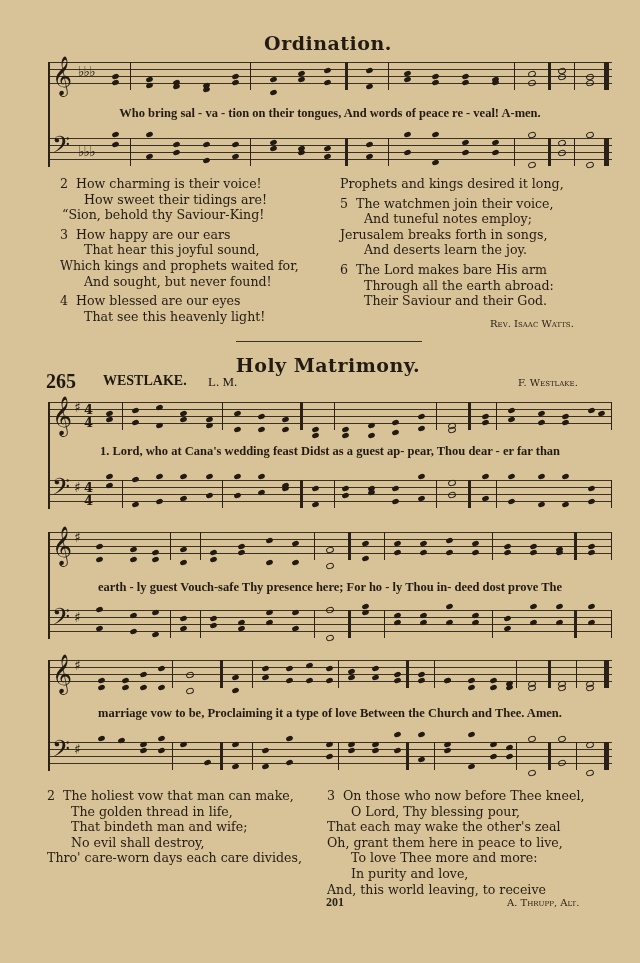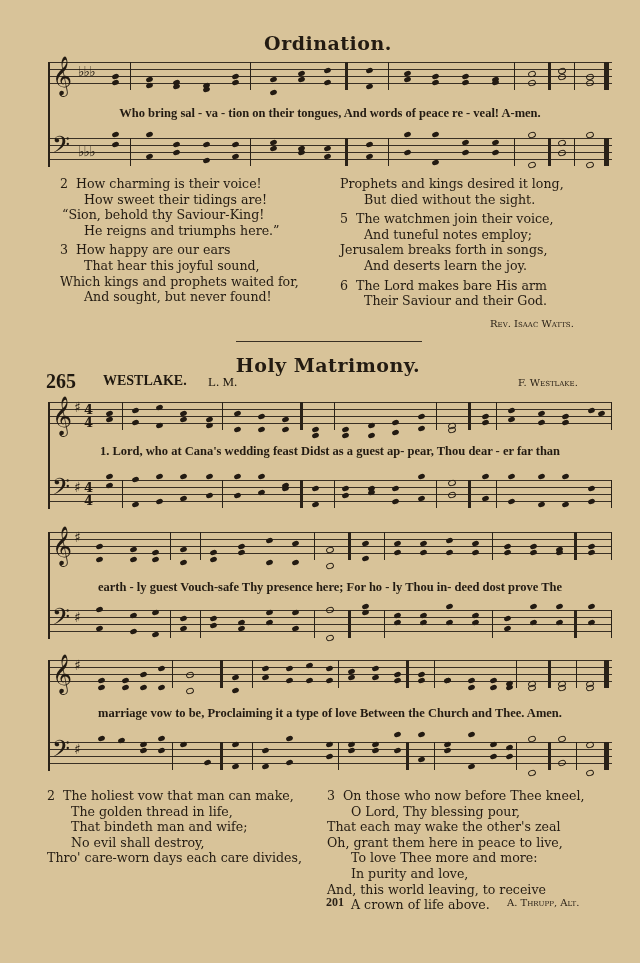--- a/index.html
+++ b/index.html
@@ -146,43 +146,46 @@
     <div class="note open" style="left:510px;top:88px"></div>
   <div class="note open" style="left:538px;top:70px"></div>
     <div class="note open" style="left:538px;top:100px"></div>
 </div>
 
 <div class="verses" style="left:60px; top:176px;">
   <div class="stanza">
     <div class="l"><span class="num">2</span> <span>How charming is their voice!</span></div>
     <div class="l ind">How sweet their tidings are!</div>
     <div class="l" style="padding-left:2px">“Sion, behold thy Saviour-King!</div>
-    <div class="l ind">He reigns and triumphs here.”</div>
   </div>
   <div class="stanza">
     <div class="l"><span class="num">3</span> <span>How happy are our ears</span></div>
     <div class="l ind">That hear this joyful sound,</div>
     <div class="l">Which kings and prophets waited for,</div>
     <div class="l ind">And sought, but never found!</div>
   </div>
+  <div class="stanza">
+    <div class="l"><span class="num">4</span> <span>How blessed are our eyes</span></div>
+    <div class="l ind">That see this heavenly light!</div>
+  </div>
 </div>
 
 <div class="verses" style="left:340px; top:176px;">
   <div class="stanza">
     <div class="l">Prophets and kings desired it long,</div>
-    <div class="l ind">But died without the sight.</div>
   </div>
   <div class="stanza">
     <div class="l"><span class="num">5</span> <span>The watchmen join their voice,</span></div>
     <div class="l ind">And tuneful notes employ;</div>
     <div class="l">Jerusalem breaks forth in songs,</div>
     <div class="l ind">And deserts learn the joy.</div>
   </div>
   <div class="stanza">
     <div class="l"><span class="num">6</span> <span>The Lord makes bare His arm</span></div>
+    <div class="l ind">Through all the earth abroad:</div>
     <div class="l ind">Their Saviour and their God.</div>
   </div>
 </div>
 <div class="credit" style="left:490px; top:318px;">Rev. Isaac Watts.</div>
 
 <div class="rule" style="left:236px; top:341px; width:186px;"></div>
 
 <div class="abs section-title" style="top:354px;">Holy Matrimony.</div>
 <div class="hymn-num" style="left:46px; top:370px;">265</div>
 <div class="tune" style="left:103px; top:373px;">WESTLAKE.</div>
@@ -522,18 +525,17 @@
 
 <div class="verses" style="left:327px; top:788px;">
   <div class="stanza">
     <div class="l"><span class="num">3</span> <span>On those who now before Thee kneel,</span></div>
     <div class="l ind">O Lord, Thy blessing pour,</div>
     <div class="l">That each may wake the other's zeal</div>
     <div class="l">Oh, grant them here in peace to live,</div>
     <div class="l ind">To love Thee more and more:</div>
     <div class="l ind">In purity and love,</div>
     <div class="l">And, this world leaving, to receive</div>
-    <div class="l ind">A crown of life above.</div>
   </div>
 </div>
 
 <div class="abs" style="left:318px; top:895px; font-family:'Liberation Serif', serif; font-weight:bold; font-size:12px;">201</div>
 <div class="credit" style="left:507px; top:897px;">A. Thrupp, Alt.</div>
 
 </body></html>

